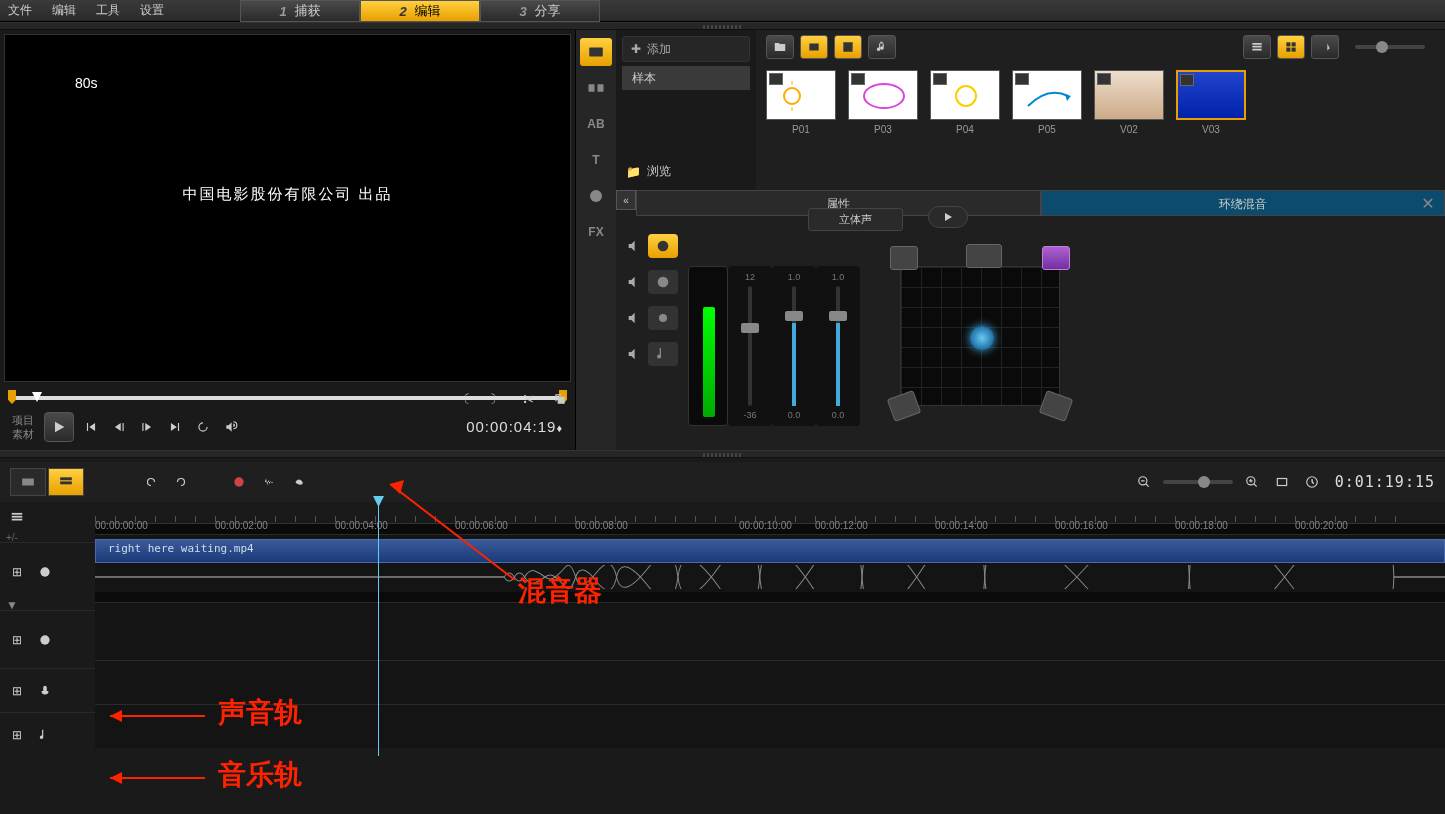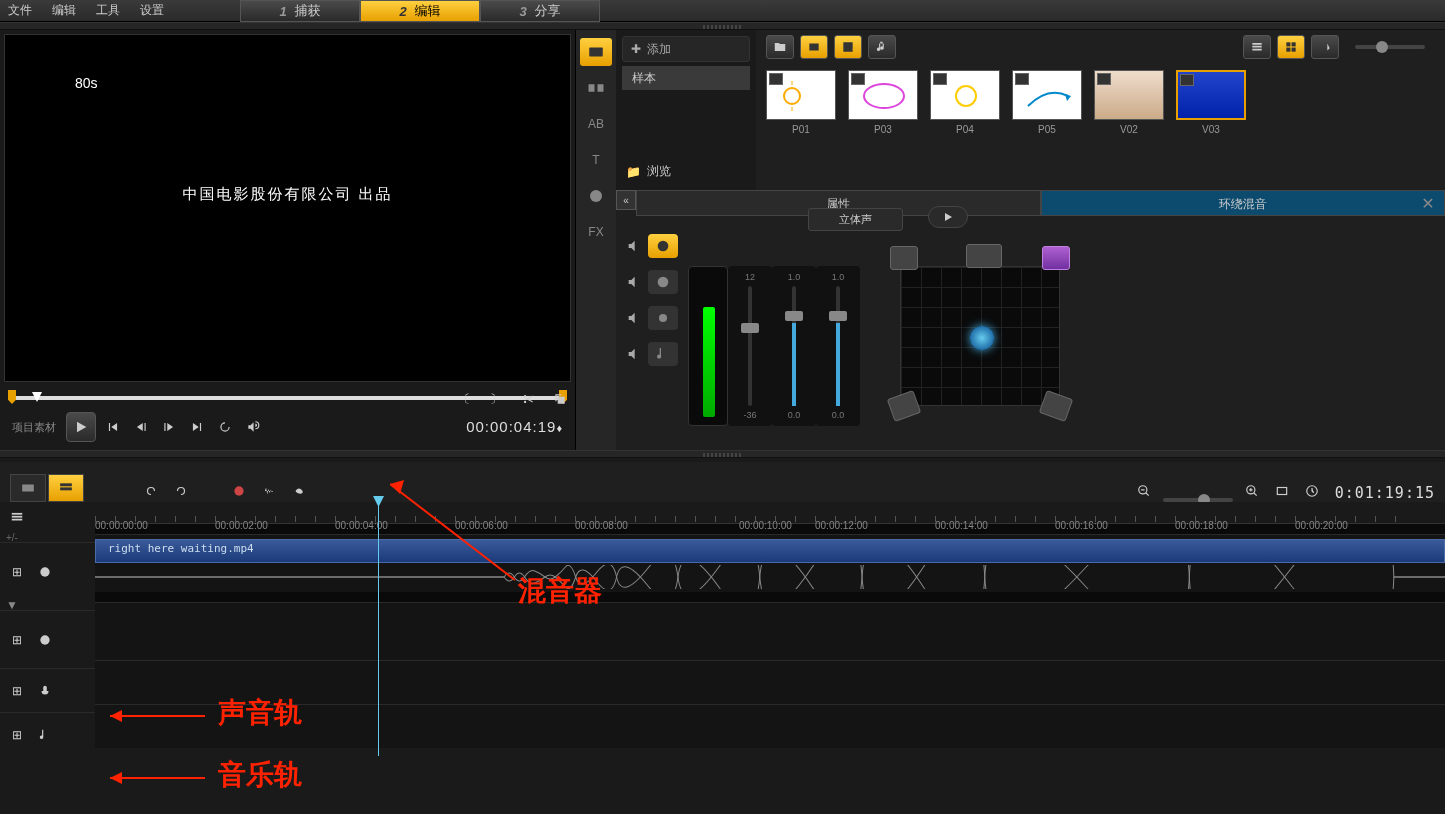--- a/index.html
+++ b/index.html
@@ -17,35 +17,35 @@
 .preview-panel{width:575px;background:#1a1a1a;padding:4px;display:flex;flex-direction:column}
 .preview-screen{flex:1;background:#000;border:1px solid #333;position:relative}
 .preview-screen .txt80s{position:absolute;top:40px;left:70px;color:#fff;font-size:14px}
 .preview-screen .txtcenter{position:absolute;top:150px;left:0;right:0;text-align:center;color:#fff;font-size:15px;letter-spacing:2px}
 .scrub{height:20px;position:relative;margin-top:6px}
 .scrub-track{height:4px;background:#ddd;margin:8px 4px;position:relative}
 .scrub-mark{position:absolute;top:-6px;width:8px;height:14px;background:#e8a000;clip-path:polygon(0 0,100% 0,100% 70%,50% 100%,0 70%)}
 .scrub-mark.end{right:0;clip-path:polygon(0 0,100% 0,100% 70%,50% 100%,0 70%)}
 .scrub-playhead{position:absolute;top:-4px;left:24px;width:10px;height:10px;background:#fff;clip-path:polygon(50% 100%,0 0,100% 0)}
 .preview-tools{display:flex;align-items:center;height:38px;gap:6px;padding:0 8px}
-.preview-tools .labels{display:flex;flex-direction:row;font-size:11px;color:#888;margin-right:4px}
+.preview-tools .labels{display:flex;flex-direction:column;font-size:11px;color:#888;margin-right:4px}
 .preview-tools .labels span{line-height:14px}
 .btn{width:22px;height:22px;display:flex;align-items:center;justify-content:center;cursor:pointer;color:#ccc;border-radius:2px}
 .btn.big{width:30px;height:30px;background:linear-gradient(#4a4a4a,#2a2a2a);border:1px solid #555;border-radius:4px}
 .btn svg{width:14px;height:14px;fill:#ccc}
 .btn.big svg{width:16px;height:16px}
 .timecode{font-family:monospace;font-size:15px;color:#ddd;letter-spacing:1px;margin-left:auto}
 .timecode .frac{font-size:11px}
 .right-panel{flex:1;display:flex;background:#1f1f1f;border-left:1px solid #000}
 .side-tabs{width:40px;background:#262626;display:flex;flex-direction:column;padding-top:8px;gap:8px;align-items:center}
 .side-tab{width:32px;height:28px;display:flex;align-items:center;justify-content:center;border-radius:3px;cursor:pointer}
 .side-tab.active{background:linear-gradient(#ffd040,#e8a000)}
 .side-tab svg{width:18px;height:18px;fill:#888}
 .side-tab.active svg{fill:#333}
-.side-tab.txt{color:#888;font-size:12px;font-weight:normal}
+.side-tab.txt{color:#888;font-size:12px;font-weight:bold}
 .library{flex:1;display:flex;flex-direction:column}
 .lib-top{display:flex;height:160px}
 .lib-left{width:140px;background:#1a1a1a;display:flex;flex-direction:column;padding:6px;gap:4px}
 .lib-addbtn{display:flex;align-items:center;height:26px;padding:0 8px;cursor:pointer;color:#aaa;background:#262626;border:1px solid #333;border-radius:3px;gap:6px}
 .lib-item{height:24px;display:flex;align-items:center;padding:0 10px;cursor:pointer}
 .lib-item.active{background:#3a3a3a}
 .lib-browse{display:flex;align-items:center;gap:6px;padding:4px;margin-top:auto}
 .lib-right{flex:1;display:flex;flex-direction:column}
 .lib-toolbar{height:34px;display:flex;align-items:center;padding:0 10px;gap:6px;background:#1f1f1f}
 .iconbtn{width:28px;height:24px;background:linear-gradient(#4a4a4a,#2a2a2a);border:1px solid #555;border-radius:3px;display:flex;align-items:center;justify-content:center;cursor:pointer}
@@ -82,21 +82,21 @@
 .vslider .knob{position:absolute;width:18px;height:10px;background:#888;border-radius:2px;left:-7px}
 .vslider .lbl{font-size:9px;color:#777}
 .surround{width:200px;height:180px;position:relative;margin-left:20px}
 .surround-grid{position:absolute;top:20px;left:20px;width:160px;height:140px;background:#0a0a0a;border:1px solid #333;background-image:linear-gradient(#222 1px,transparent 1px),linear-gradient(90deg,#222 1px,transparent 1px);background-size:20px 20px}
 .speaker{position:absolute;width:28px;height:24px;background:#444;border:1px solid #666;border-radius:3px}
 .speaker.on{background:linear-gradient(#b060d0,#7030a0);border-color:#c080e0}
 .surround .center-dot{position:absolute;top:80px;left:90px;width:24px;height:24px;border-radius:50%;background:radial-gradient(#6ce,#048);box-shadow:0 0 10px #4ad}
 .stereo-label{position:absolute;top:-18px;left:120px;padding:3px 30px;background:#2a2a2a;border:1px solid #444;border-radius:3px;font-size:11px}
 .playbtn2{position:absolute;top:-20px;left:240px;width:40px;height:22px;background:#2a2a2a;border:1px solid #444;border-radius:11px;display:flex;align-items:center;justify-content:center;cursor:pointer}
 .timeline{background:#1a1a1a;display:flex;flex-direction:column;margin-top:4px}
-.tl-toolbar{height:40px;display:flex;align-items:flex-end;padding:0 10px;gap:8px;background:#1f1f1f}
+.tl-toolbar{height:40px;display:flex;align-items:center;padding:0 10px;gap:8px;background:#1f1f1f}
 .tl-mode{display:flex;gap:2px}
 .tl-modebtn{width:36px;height:28px;background:#2a2a2a;border:1px solid #444;display:flex;align-items:center;justify-content:center;cursor:pointer}
 .tl-modebtn.active{background:linear-gradient(#ffd040,#e8a000)}
 .tl-toolbar .spacer{flex:1}
 .tl-zoom-slider{width:70px;height:4px;background:#444;border-radius:2px;position:relative}
 .tl-zoom-slider::after{content:"";position:absolute;top:-4px;left:50%;width:12px;height:12px;background:#888;border-radius:50%}
 .tl-body{display:flex;flex:1}
 .tl-left{width:95px;background:#1a1a1a;display:flex;flex-direction:column}
 .tl-left-top{height:30px;display:flex;align-items:center;gap:6px;padding:0 6px}
 .tl-left-row{height:58px;display:flex;align-items:center;gap:6px;padding:0 6px;border-top:1px solid #2a2a2a}

